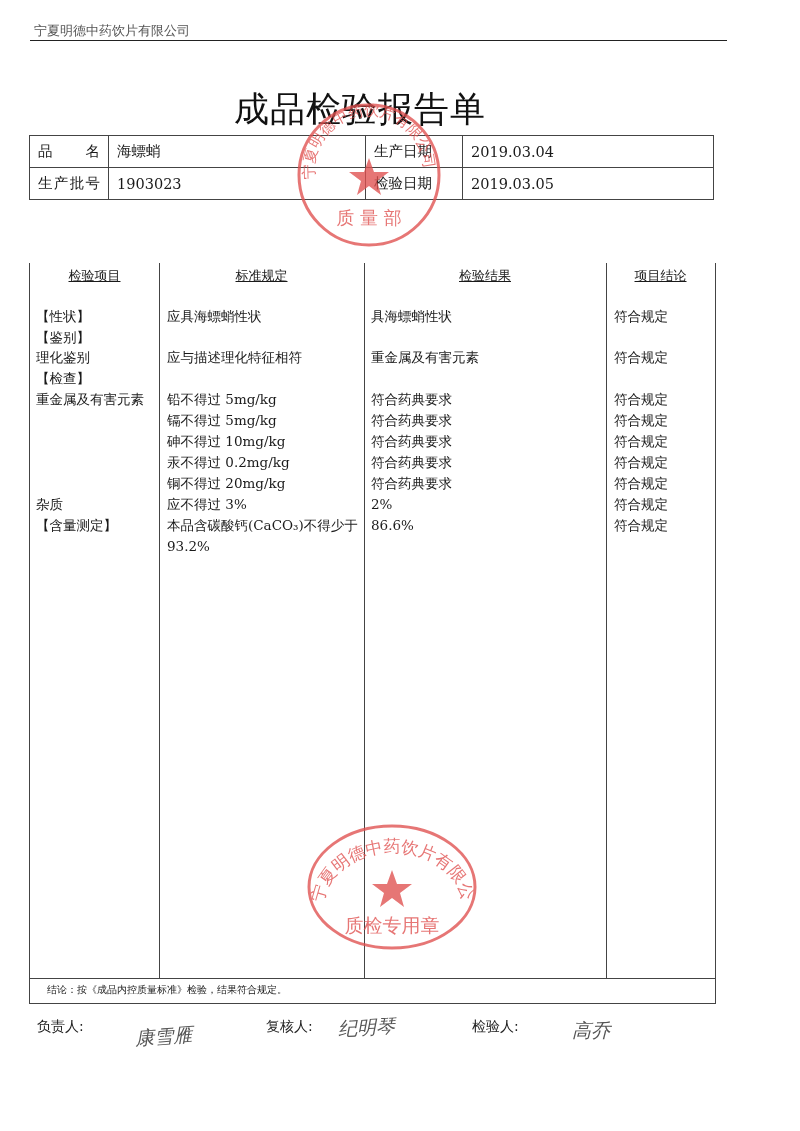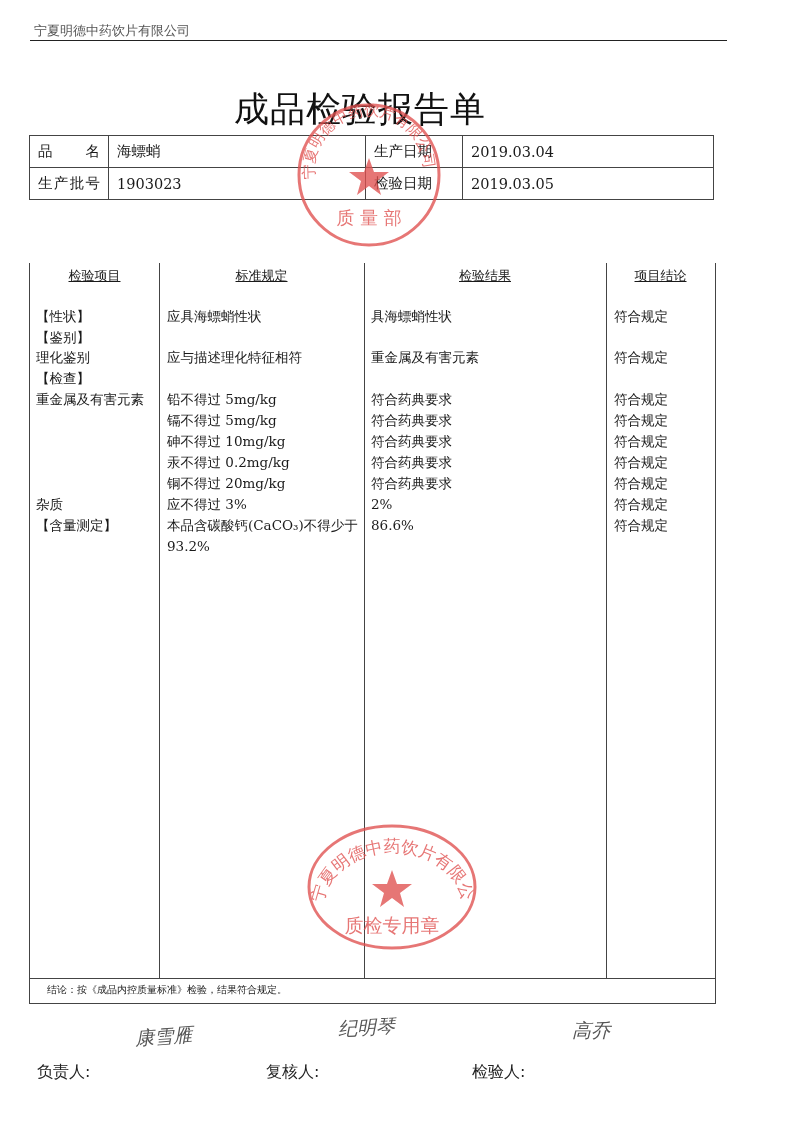--- a/index.html
+++ b/index.html
@@ -22,21 +22,21 @@
   .col-head { position: absolute; top: 4px; font-size: 13px; text-decoration: underline; text-align: center; }
   .row { position: absolute; left: 0; width: 685px; height: 21px; font-size: 13.5px; }
   .row span { position: absolute; top: 0; white-space: nowrap; }
   .c1 { left: 6px; }
   .c2 { left: 137px; }
   .c3 { left: 341px; }
   .c4 { left: 584px; }
   .conclusion { position: absolute; left: 29px; top: 978px; width: 685px; height: 25px;
                 border: 1px solid #444; border-top: none; font-size: 10px; }
   .conclusion span { position: absolute; left: 17px; top: 5px; }
-  .sign-row { position: absolute; top: 1018px; font-size: 16px; font-family: "DejaVu Sans", "Liberation Sans", sans-serif; color: #222; margin-top: 44px; }
+  .sign-row { position: absolute; top: 1018px; font-size: 14px; font-family: "DejaVu Sans", "Liberation Sans", sans-serif; color: #222; }
   .signature { position: absolute; font-family: "DejaVu Serif", serif; font-size: 19px; color: #555; font-style: italic; }
   .seal { position: absolute; pointer-events: none; opacity: 0.78; }
 </style>
 </head>
 <body>
 
 <div class="top-header">
   <span class="left">宁夏明德中药饮片有限公司</span>
 </div>
 

